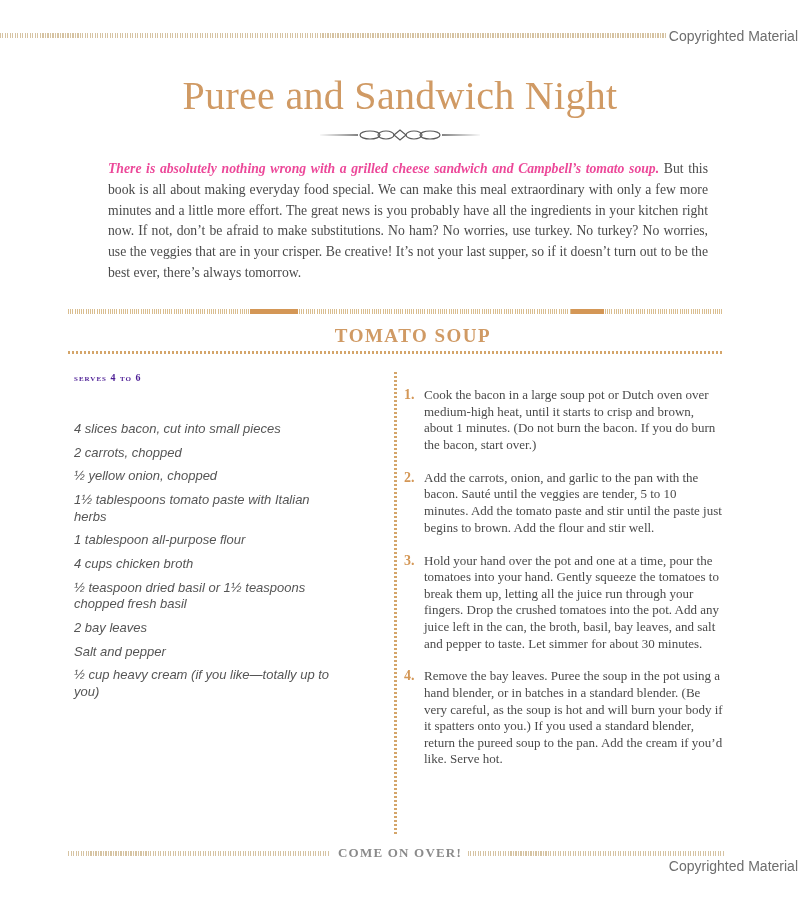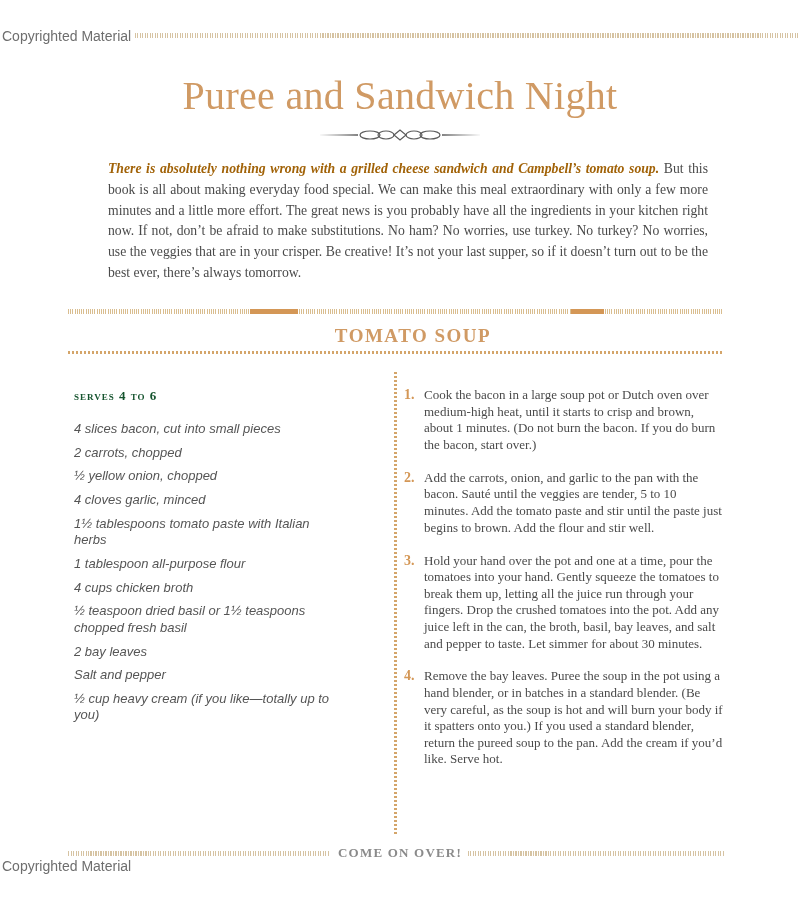--- a/index.html
+++ b/index.html
@@ -6,54 +6,54 @@
   body {
     width: 800px; height: 900px; background: #ffffff; position: relative; overflow: hidden;
     font-family: "Liberation Serif", serif; color: #4a4a4a;
   }
   .abs { position: absolute; }
   .striped {
     height: 5px;
     background: repeating-linear-gradient(90deg, #d6c3a2 0 1px, #ffffff 1px 2.5px);
   }
   .copyright {
-    position: absolute; left: 0; width: 800px; text-align: left;
+    position: absolute; left: 0; width: 800px; text-align: right;
     font-family: "Liberation Sans", sans-serif; font-size: 14px; color: #6e6e6e;
   }
   .copyright span { background: #fff; padding: 0 2px; }
   .title {
     position: absolute; top: 72px; left: 0; width: 800px; text-align: center;
     font-family: "Liberation Serif", serif; font-size: 40px; color: #d09a64; letter-spacing: 0.3px;
   }
   .flourish { position: absolute; top: 128px; left: 318px; width: 164px; height: 14px; }
   .intro {
     position: absolute; top: 159px; left: 108px; width: 600px;
     font-size: 13.7px; line-height: 20.8px; color: #4a4a4a; text-align: justify;
   }
-  .intro .lead { font-style: italic; font-weight: bold; color: #a16207; }
+  .intro .lead { font-style: italic; font-weight: bold; color: #ec4899; }
   .section-bar {
     position: absolute; top: 309px; left: 68px; width: 656px; height: 5px;
     background: repeating-linear-gradient(90deg, #d9bd8f 0 1px, #fff 1px 2.2px);
   }
   .section-bar .solid { position: absolute; top: 0; height: 5px; background: #d49756; }
   .recipe-title {
     position: absolute; top: 325px; left: 13px; width: 800px; text-align: center;
     font-size: 19px; font-weight: bold; letter-spacing: 1.5px; color: #d09a64;
   }
   .dotted-h {
     position: absolute; top: 351px; left: 68px; width: 656px; height: 3px;
     background: repeating-linear-gradient(90deg, #d4a56a 0 2px, #fff 2px 4px);
   }
   .dotted-v {
     position: absolute; top: 372px; left: 394px; width: 3px; height: 462px;
     background: repeating-linear-gradient(180deg, #d4a56a 0 2px, #fff 2px 4px);
   }
   .serves {
-    position: absolute; top: 388px; left: 74px;
-    font-size: 13px; font-weight: bold; color: #14532d; letter-spacing: 1px; font-variant: small-caps;
+    position: absolute; top: 372px; left: 74px;
+    font-size: 10px; font-weight: bold; color: #4c1d95; letter-spacing: 1px; font-variant: small-caps;
   }
   .ingredients {
     position: absolute; top: 421px; left: 74px; width: 270px; margin: 0; padding: 0; list-style: none;
     font-family: "Liberation Sans", sans-serif; font-size: 13px; line-height: 16.5px; color: #555555; font-style: italic;
   }
   .ingredients li { margin: 0 0 7.2px 0; }
   .steps {
     position: absolute; top: 387px; left: 404px; width: 320px; margin: 0; padding: 0; list-style: none;
     font-size: 13px; line-height: 16.6px; color: #4a4a4a;
   }
@@ -103,21 +103,20 @@
 <div class="dotted-h"></div>
 
 <div class="dotted-v"></div>
 
 <div class="serves">serves 4 to 6</div>
 
 <ul class="ingredients">
   <li>4 slices bacon, cut into small pieces</li>
   <li>2 carrots, chopped</li>
   <li>½ yellow onion, chopped</li>
-  <li>4 cloves garlic, minced</li>
   <li>1½ tablespoons tomato paste with Italian herbs</li>
   <li>1 tablespoon all-purpose flour</li>
   <li>4 cups chicken broth</li>
   <li>½ teaspoon dried basil or 1½ teaspoons chopped fresh basil</li>
   <li>2 bay leaves</li>
   <li>Salt and pepper</li>
   <li>½ cup heavy cream (if you like—totally up to you)</li>
 </ul>
 
 <ol class="steps">

